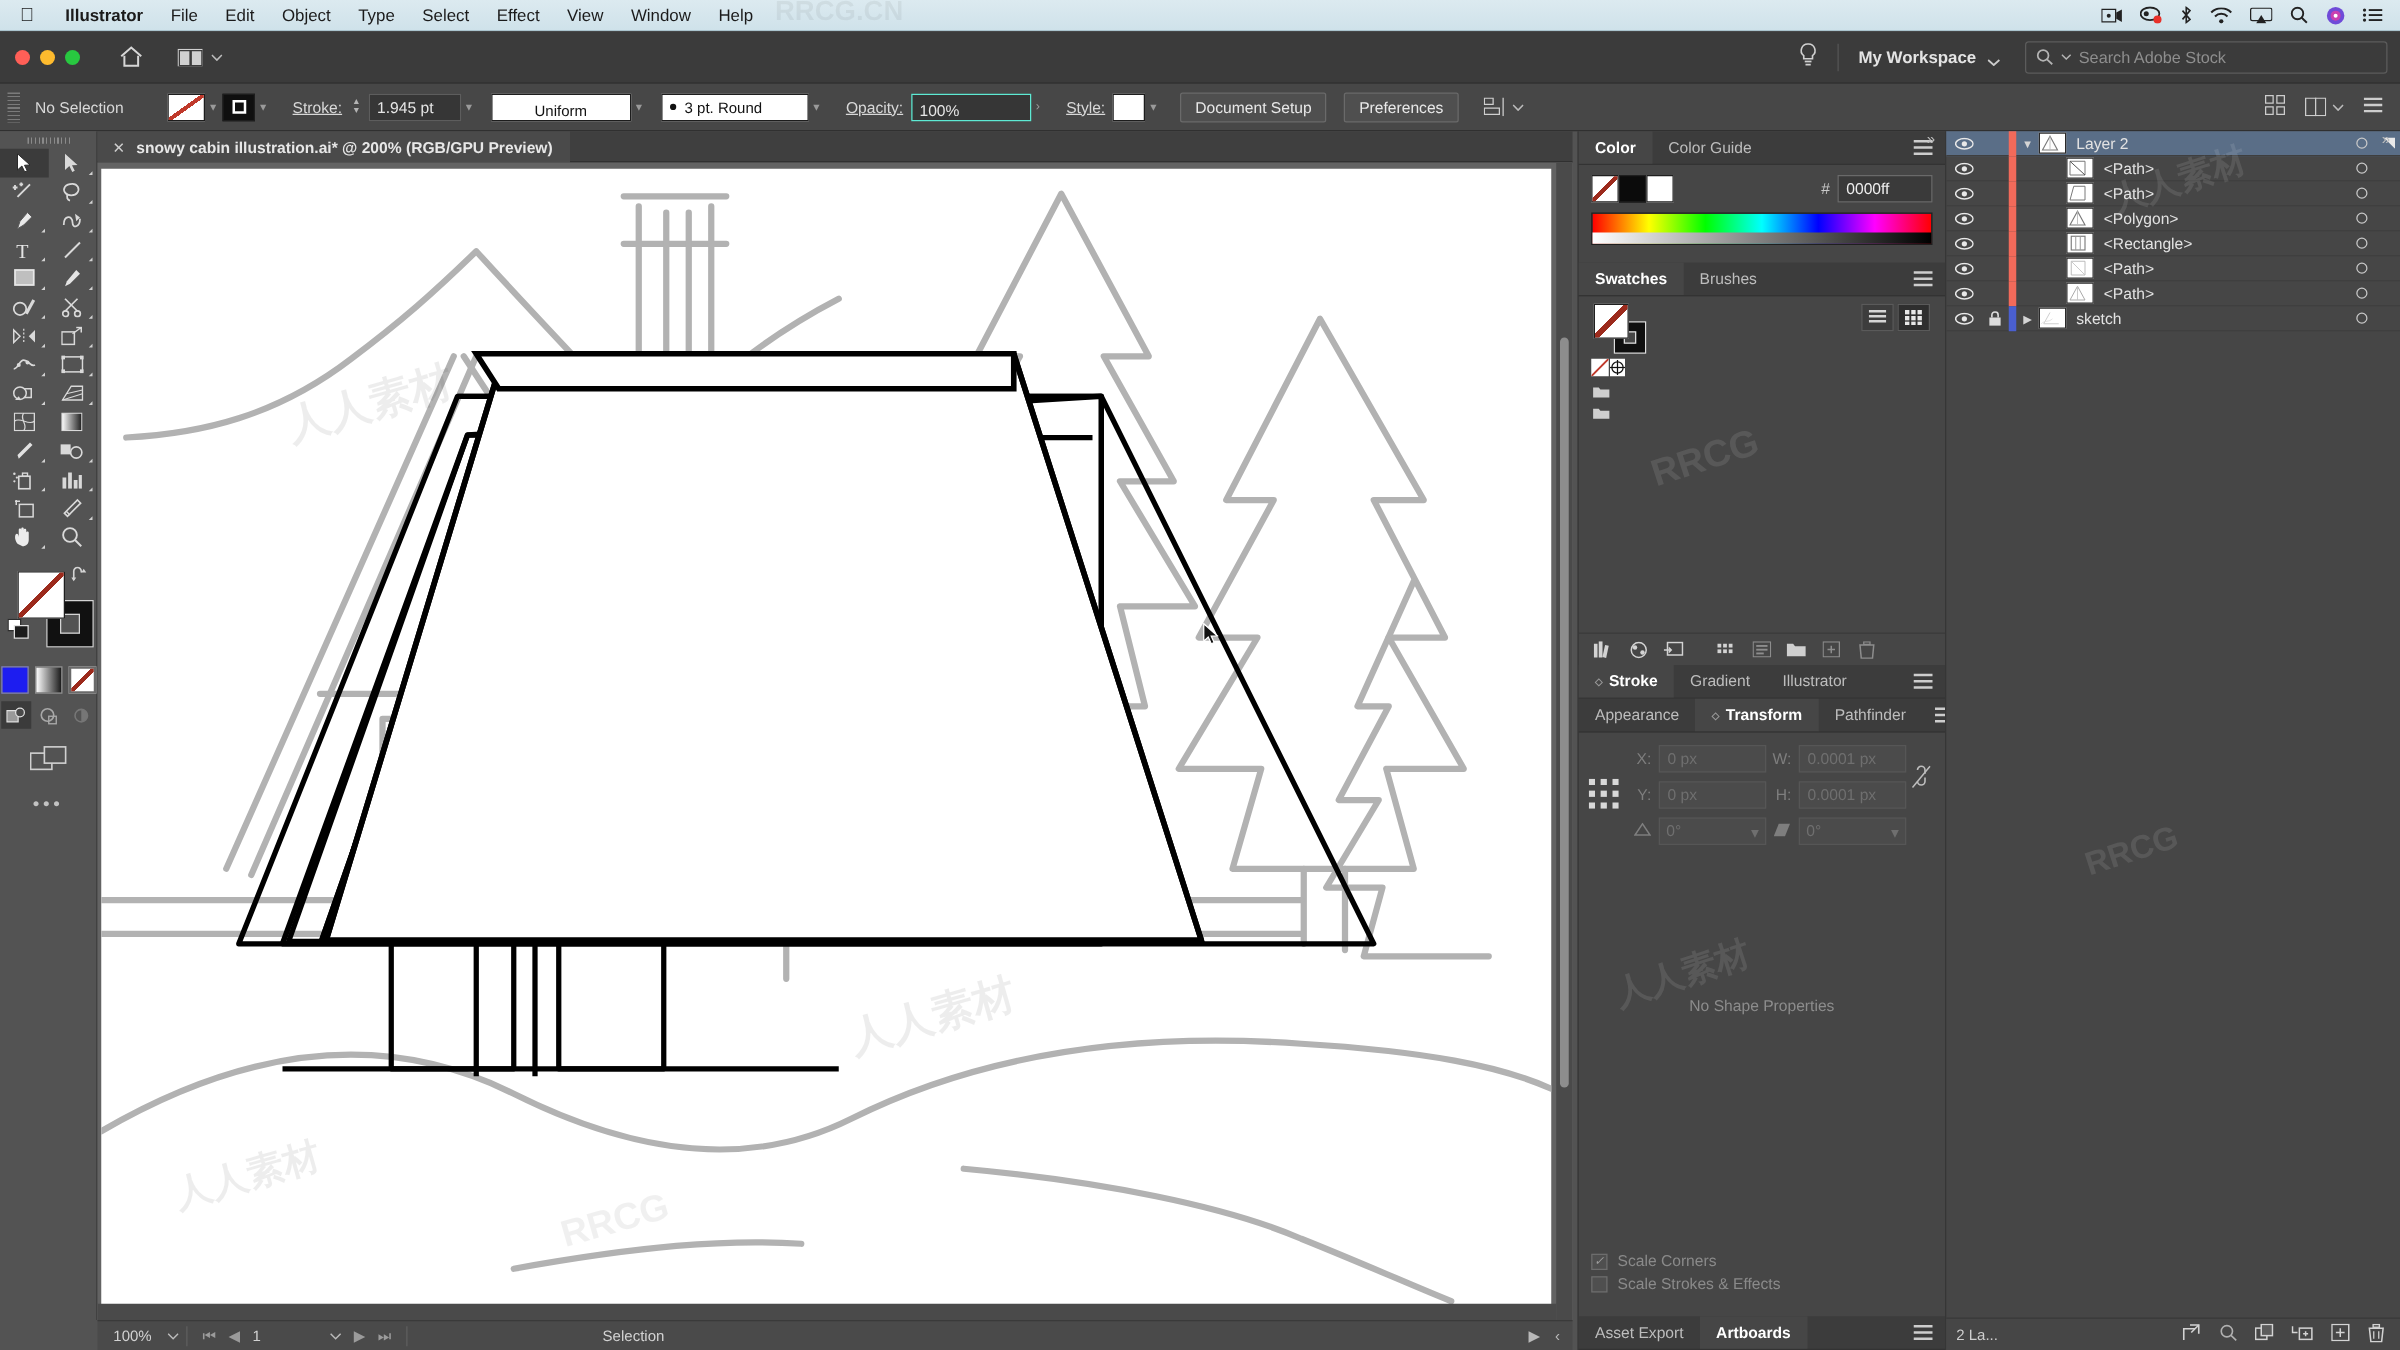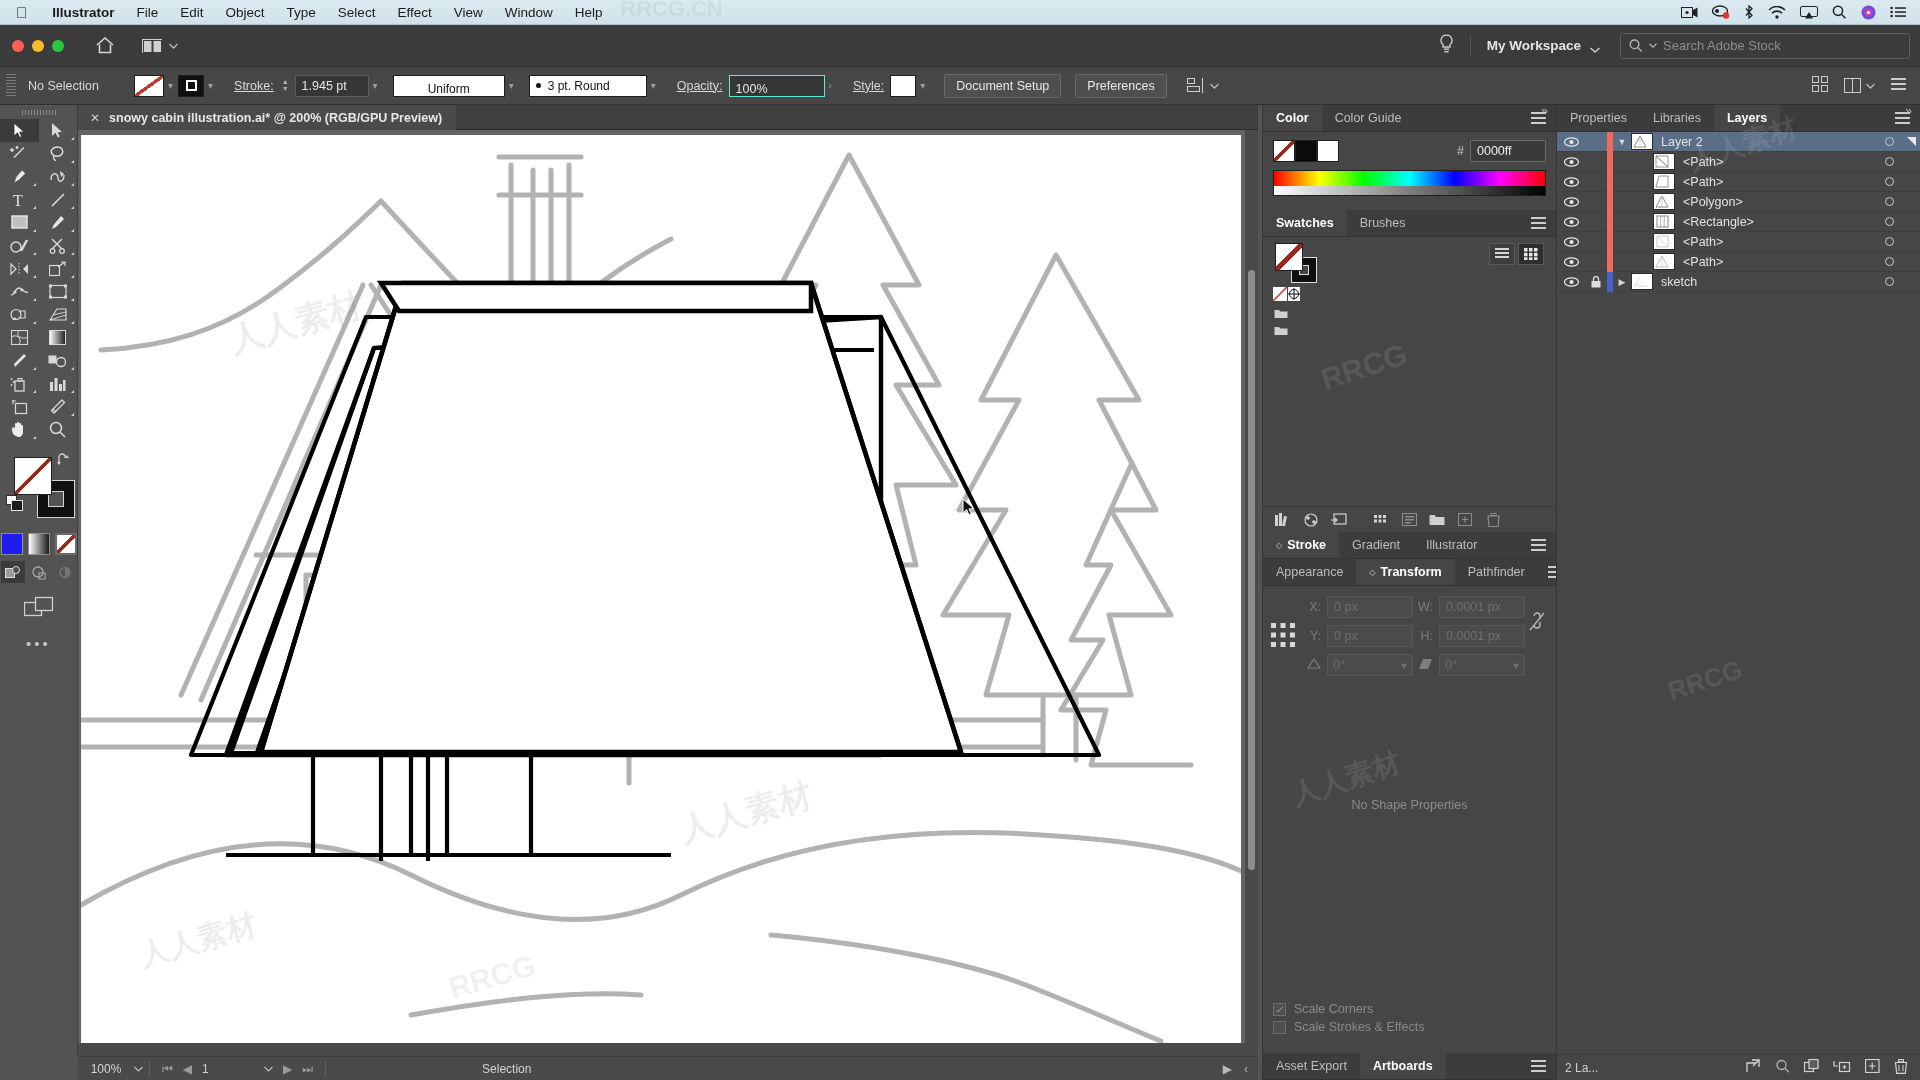--- a/index.html
+++ b/index.html
@@ -1181,34 +1181,20 @@
           <span>Artboards</span>
         </div>
       <div class="burger">
           <i></i>
         </div>
     </div>
   </div>
 
   <div class="dockB">
     <div class="collapse">»</div>
-    <div class="tabrow">
-      <div class="t">
-          <span>Properties</span>
-        </div>
-      <div class="t">
-          <span>Libraries</span>
-        </div>
-      <div class="t active">
-          <span>Layers</span>
-        </div>
-      <div class="burger">
-          <i></i>
-        </div>
-    </div>
 
     <div>
 
       <div class="layerrow sel">
         <span class="lr-eye">
             <svg width="15" height="10">
               <ellipse cx="7.5" cy="5" rx="7" ry="4.2" fill="none" stroke="#e8e8e8" stroke-width="1.2"></ellipse>
               <circle cx="7.5" cy="5" r="2.1" fill="#e8e8e8"></circle>
             </svg>
           </span>

